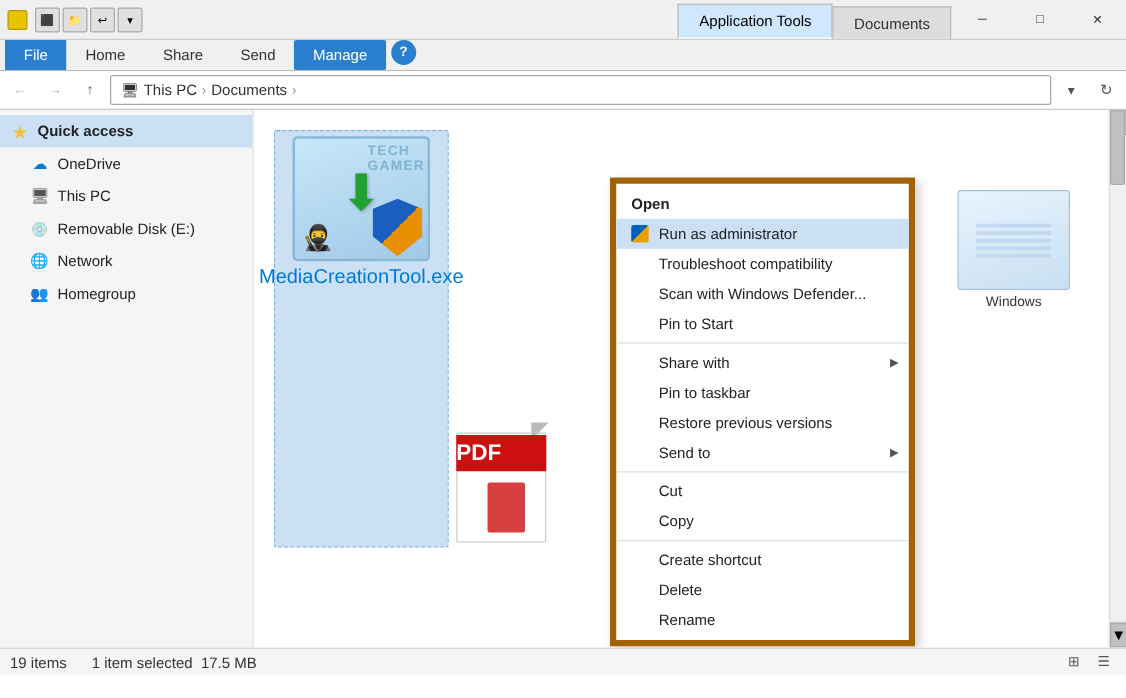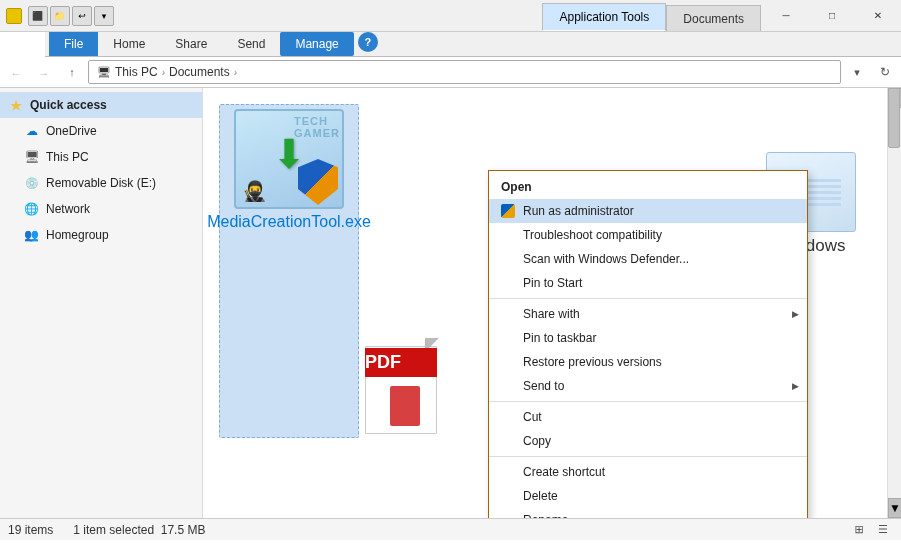--- a/index.html
+++ b/index.html
@@ -88,21 +88,20 @@
       display: flex; align-items: center; justify-content: center;
       cursor: pointer;
       font-size: 10px;
       color: #333;
     }
 
     
     .ribbon {
       background: #f0f0f0;
       border-bottom: 1px solid #bbb;
-      margin-left: 45px;
     }
     .ribbon-tabs {
       display: flex;
       padding: 0 4px;
     }
     .ribbon-tab {
       padding: 4px 14px;
       cursor: pointer;
       font-size: 12px;
       color: #333;
@@ -237,25 +236,25 @@
       width: 120px;
       cursor: pointer;
       padding: 4px;
       border-radius: 2px;
     }
     .file-item.selected { background: #cce0f5; border: 1px dashed #7ab0d8; }
 
     
     .context-menu {
       position: absolute;
-      top: 82px;
+      top: 54px;
       left: 285px;
-      width: 320px;
-      background: #fff;
-      border: 1px solid #a16207;
+      width: 244px;
+      background: #fff;
+      border: 5px solid #a16207;
       box-shadow: 3px 3px 8px rgba(0,0,0,0.2);
       z-index: 100;
       padding: 4px 0;
     }
     .ctx-item {
       display: flex;
       align-items: center;
       padding: 5px 20px 5px 12px;
       cursor: pointer;
       font-size: 12px;
@@ -466,21 +465,21 @@
       <div class="file-item" style="position:absolute; right:30px; top:60px;">
         <div style="width:90px; height:80px; background:linear-gradient(160deg,#e8f4ff 0%,#c8dff0 100%); border:1px solid #a0c0e0; border-radius:3px; display:flex; align-items:center; justify-content:center; flex-direction:column; gap:4px;">
           <div style="font-size:10px; color:#6090c0; text-align:center;">
             <div style="width:60px; height:3px; background:#c0d8f0; margin:3px auto;"></div>
             <div style="width:60px; height:3px; background:#c0d8f0; margin:3px auto;"></div>
             <div style="width:60px; height:3px; background:#c0d8f0; margin:3px auto;"></div>
             <div style="width:60px; height:3px; background:#c0d8f0; margin:3px auto;"></div>
             <div style="width:60px; height:3px; background:#c0d8f0; margin:3px auto;"></div>
           </div>
         </div>
-        <span style="font-size:17px; color:#333; margin-top:4px;">Windows</span>
+        <span style="font-size:11px; color:#333; margin-top:4px;">Windows</span>
       </div>
     </div>
 
     <div class="context-menu">
       <div class="ctx-item ctx-bold">
         <span>Open</span>
       </div>
       <div class="ctx-item selected-item">
         <div class="shield-icon-small"></div>
         <span>Run as administrator</span>

